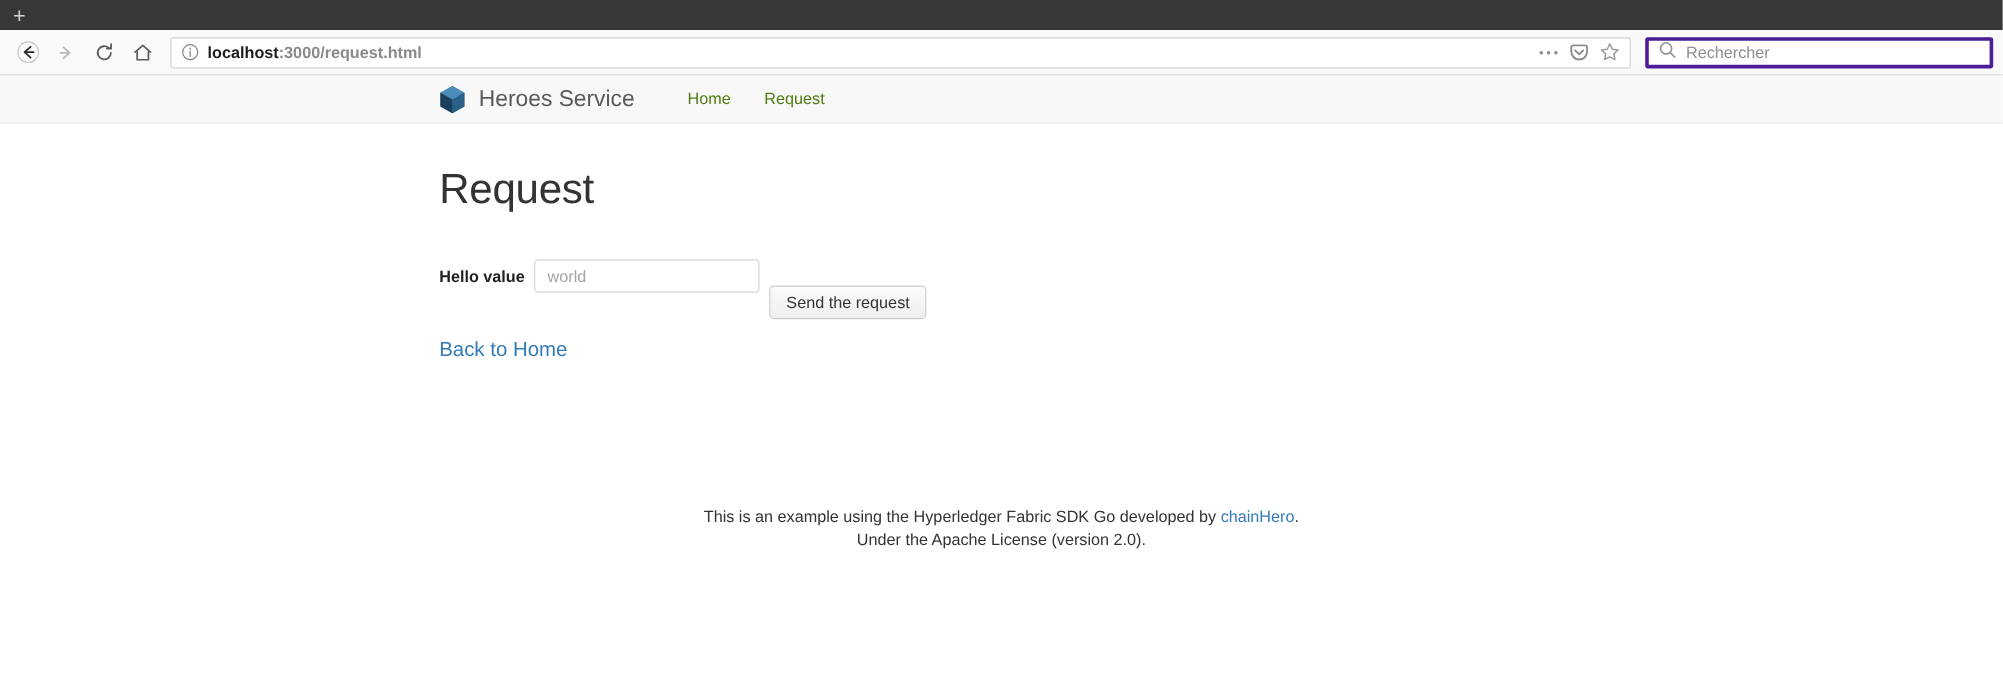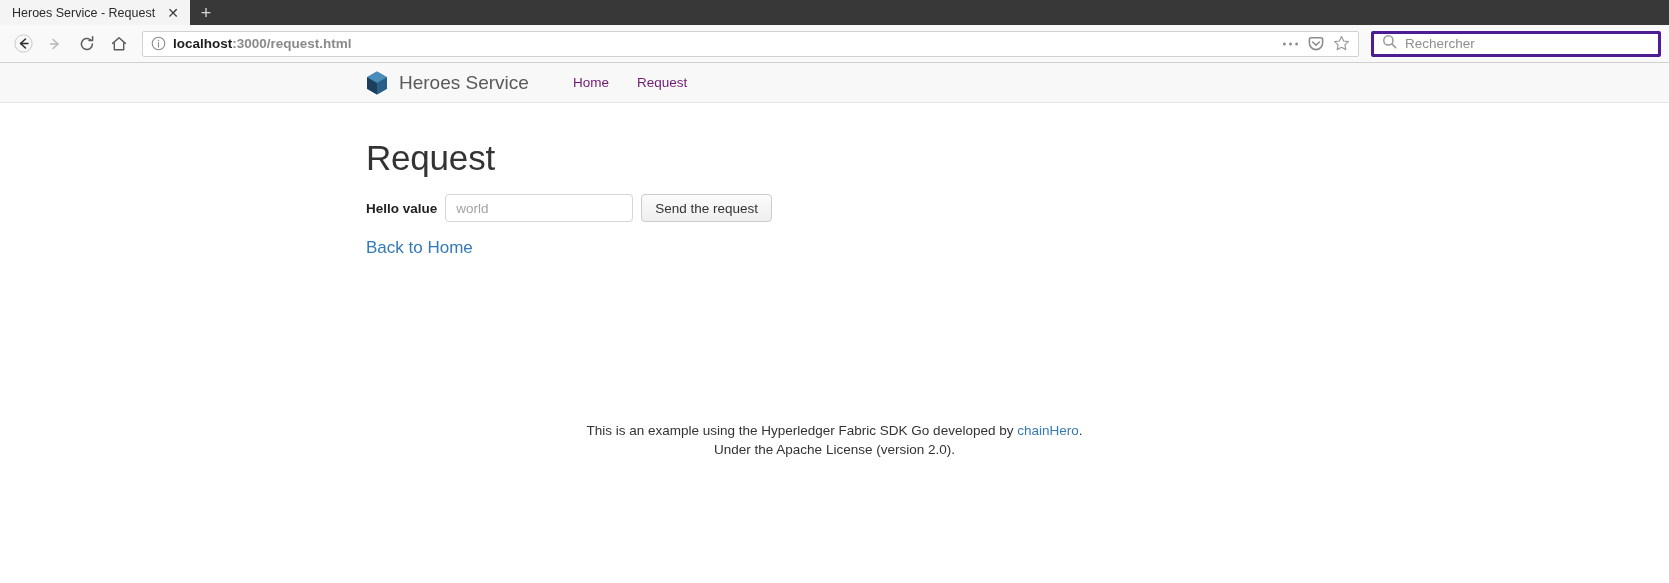--- a/index.html
+++ b/index.html
@@ -124,21 +124,21 @@
     gap: 0;
   }
   .brand {
     display: flex; align-items: center; gap: 11px;
     margin-right: 30px;
   }
   .brand-logo { width: 22px; height: 24px; display: block; }
   .brand-name { font-size: 19px; color: #5a5a5a; }
   .nav-link {
     font-size: 13.5px;
-    color: #701a75;
+    color: #4d7c0f;
     padding: 0 14px;
     text-decoration: none;
   }
 
   .content { padding-left: 366px; padding-right: 130px; }
 
   .page-title {
     font-size: 35px;
     font-weight: normal;
     color: #333333;
@@ -178,20 +178,21 @@
   .btn {
     height: 28px;
     padding: 0 13px;
     border: 1px solid #cccccc;
     border-radius: 4px;
     background: linear-gradient(#fbfbfb, #eeeeee);
     font-size: 13.5px;
     color: #333333;
     font-family: "Liberation Sans", sans-serif;
     cursor: pointer;
+    margin-top: 44px;
   }
 
   .back-link {
     display: inline-block;
     margin-top: 16px;
     font-size: 17px;
     color: #337ab7;
     text-decoration: none;
   }
 
@@ -205,24 +206,20 @@
     line-height: 19px;
   }
   .footer a { color: #337ab7; text-decoration: none; }
 </style>
 </head>
 <body>
 
 <div class="browser">
 
   <div class="tabstrip">
-    <div class="tab">
-      <span class="tab-title">Heroes Service - Request</span>
-      <span class="tab-close">✕</span>
-    </div>
     <div class="newtab">+</div>
   </div>
 
   <div class="navbar">
     <div class="navbtn back">
       <svg width="19" height="19" viewBox="0 0 19 19" fill="none" stroke="currentColor" stroke-width="1.5">
         <path d="M11.5 5 L6.5 9.5 L11.5 14" stroke-linecap="round" stroke-linejoin="round"></path>
         <path d="M6.8 9.5 H14" stroke-linecap="round"></path>
         <circle cx="9.5" cy="9.5" r="8.6" stroke="#c9c9c9" stroke-width="1"></circle>
       </svg>

